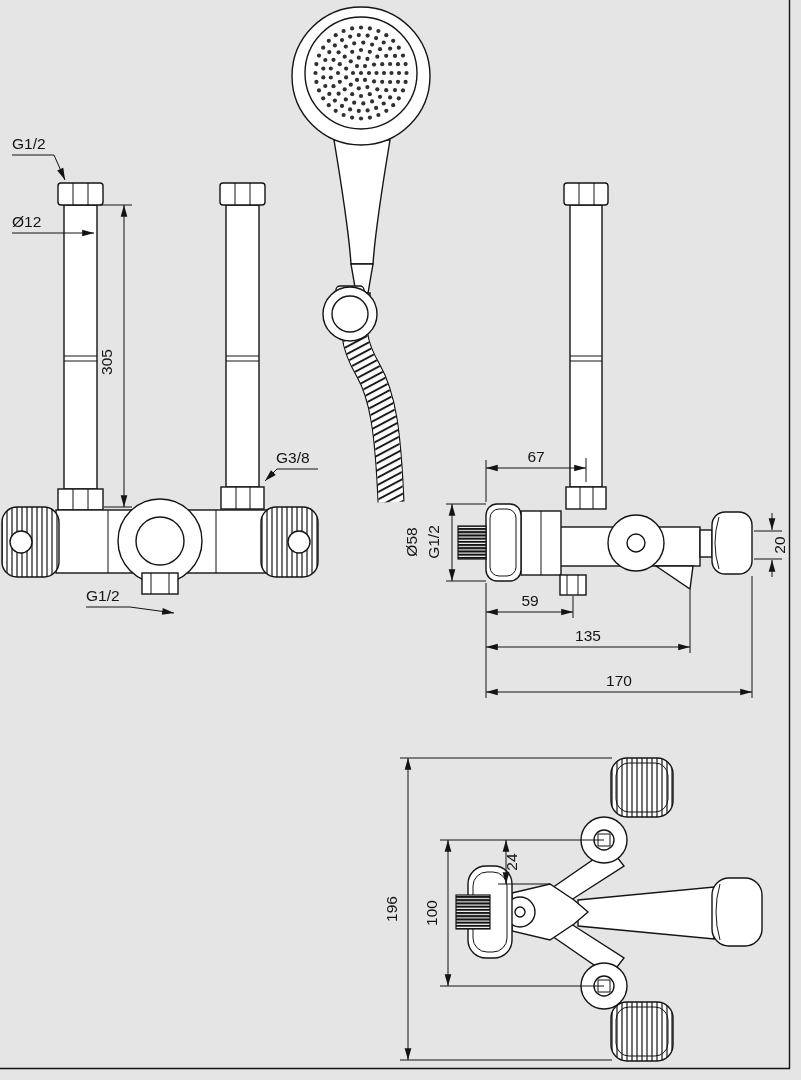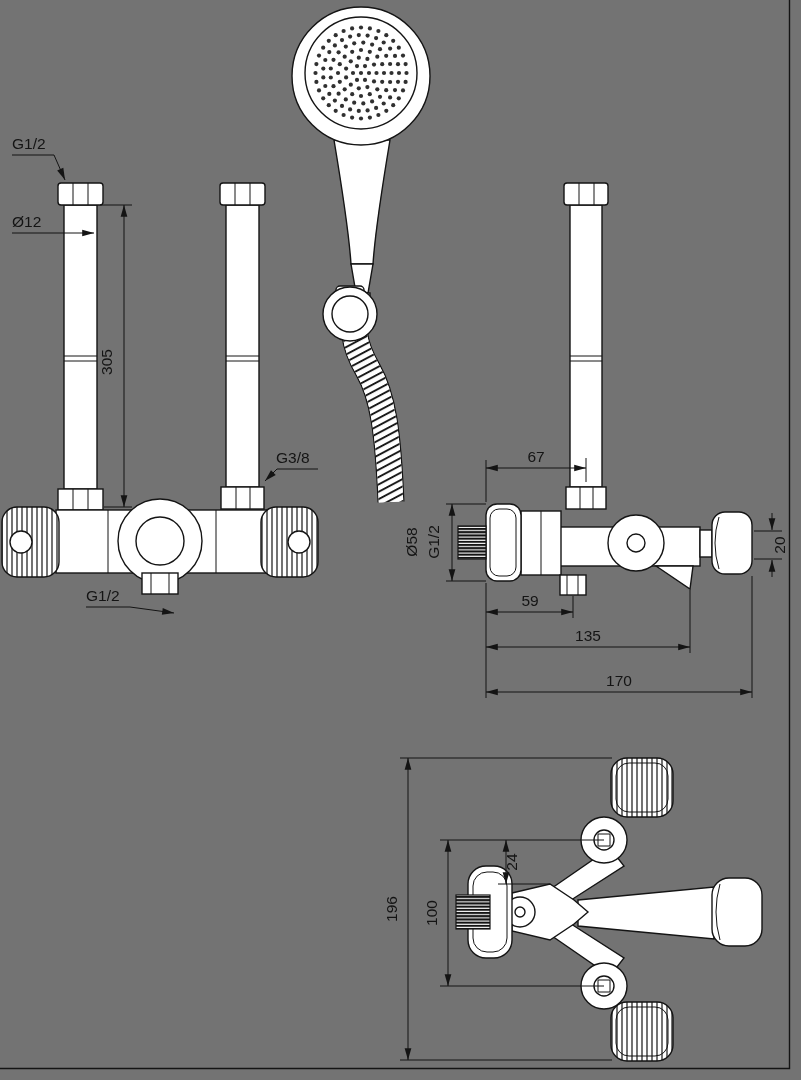--- a/index.html
+++ b/index.html
@@ -1,16 +1,16 @@
 <!DOCTYPE html>
 <html><head>
 <meta charset="utf-8">
 <style>
   html,body{margin:0;padding:0;background:#fff}
-  #stage{position:relative;width:801px;height:1080px;background:#737373;overflow:hidden;font-family:"Liberation Sans",sans-serif}
+  #stage{position:relative;width:801px;height:1080px;background:#e5e5e5;overflow:hidden;font-family:"Liberation Sans",sans-serif}
   svg text{font-family:"Liberation Sans",sans-serif;font-size:15.5px;fill:#141414}
   .o{fill:none;stroke:#141414;stroke-width:1.4}
   .of{fill:#fff;stroke:#141414;stroke-width:1.4}
   .d{fill:none;stroke:#141414;stroke-width:1}
   .arrp{fill:#141414}
   #spray-dots circle{fill:#303030}
 </style>
 </head>
 <body>
 

